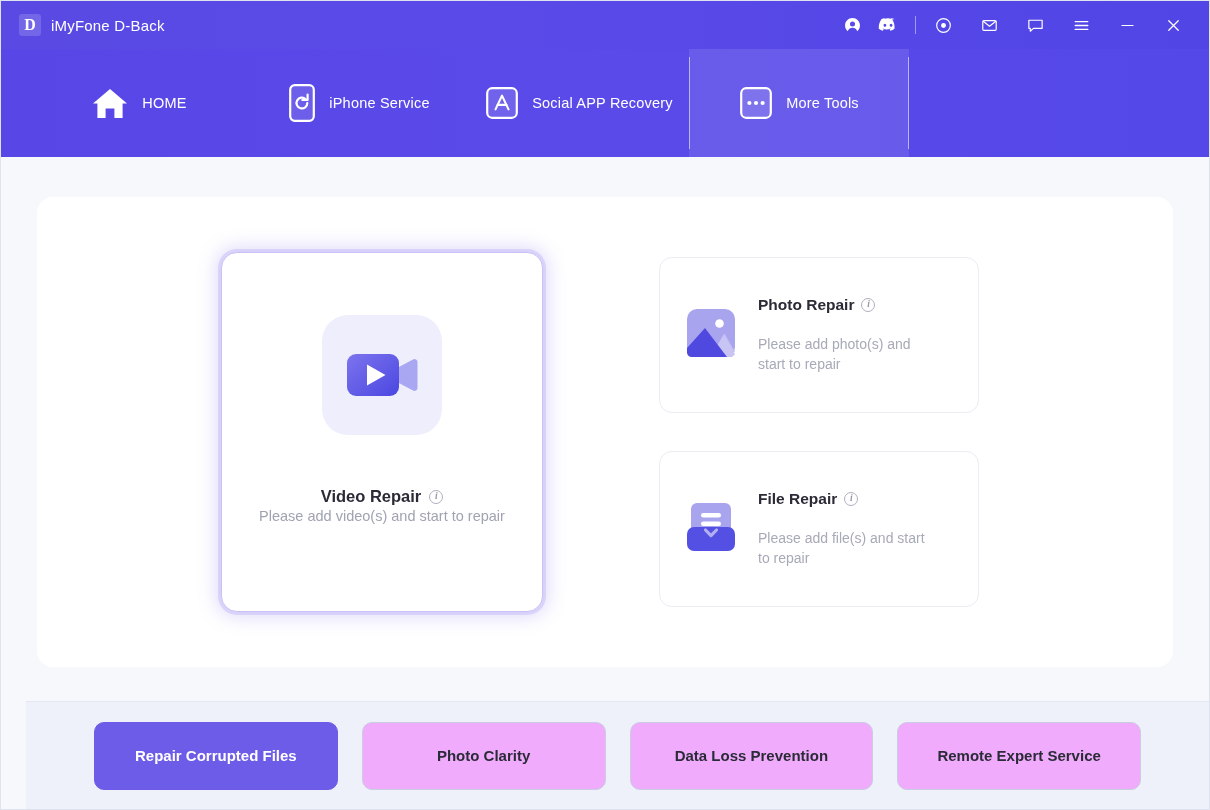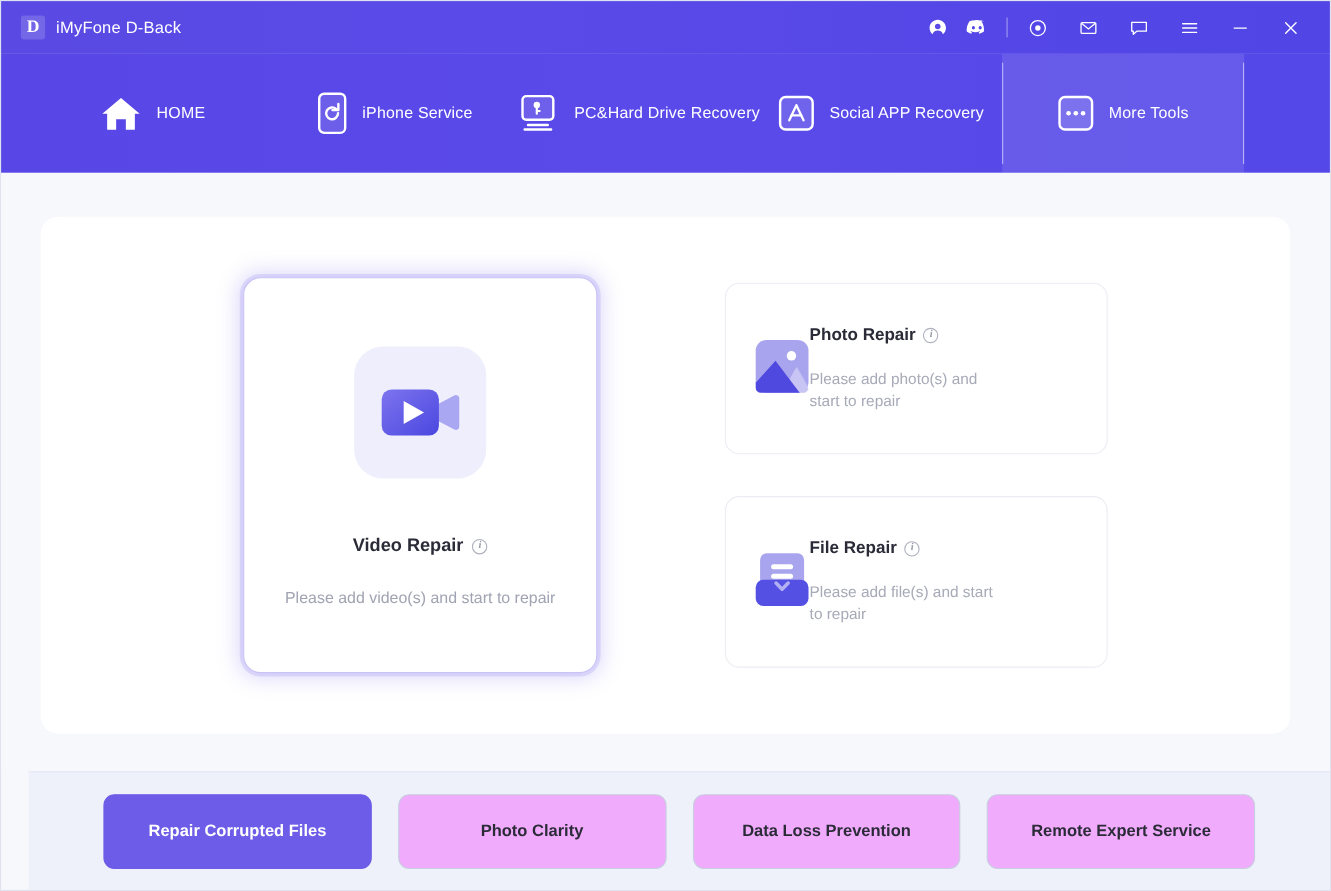--- a/index.html
+++ b/index.html
@@ -182,41 +182,42 @@
   .card-video-title {
     margin-top: 52px;
     display: flex;
     align-items: center;
     gap: 8px;
     font-size: 16.5px;
     font-weight: bold;
     color: #2b2b38;
   }
   .card-video-desc {
-    margin-top: 30px;
+    margin-top: 2px;
     font-size: 14.5px;
     color: #a0a3b1;
   }
 
   
   .right-col {
     display: flex;
     flex-direction: column;
     gap: 38px;
     margin-left: 58px;
   }
   .card-sm {
-    width: 348px;
+    width: 320px;
     height: 156px;
     background: #ffffff;
     border: 1px solid #ececf3;
     border-radius: 13px;
     display: flex;
     align-items: center;
     padding: 0 26px;
+    gap: 22px;
     cursor: pointer;
   }
   .card-sm-text { display: flex; flex-direction: column; }
   .card-sm-title {
     display: flex;
     align-items: center;
     gap: 7px;
     font-size: 15.5px;
     font-weight: bold;
     color: #2b2b38;
@@ -375,32 +376,20 @@
       <div class="nav-icon">
         <svg width="28" height="40" viewBox="0 0 28 40">
           <rect x="2.2" y="2.2" width="23.6" height="35.6" rx="4.5" fill="rgba(255,255,255,0.12)" stroke="#ffffff" stroke-width="2.2"></rect>
           <path d="M19.3 20a5.4 5.4 0 1 1-1.6-3.8" fill="none" stroke="#ffffff" stroke-width="2.2" stroke-linecap="round"></path>
           <path d="M19.6 11.6 L19.6 17 L14.3 17" fill="none" stroke="#ffffff" stroke-width="2.2" stroke-linecap="round" stroke-linejoin="round"></path>
         </svg>
       </div>
       <div class="nav-label">iPhone Service</div>
     </div>
 
-    <div class="nav-item">
-      <div class="nav-icon">
-        <svg width="40" height="36" viewBox="0 0 40 36">
-          <rect x="6" y="2.4" width="28" height="21.5" rx="3.4" fill="rgba(255,255,255,0.12)" stroke="#ffffff" stroke-width="2.2"></rect>
-          <circle cx="19" cy="10.4" r="2.9" fill="#ffffff"></circle>
-          <path d="M19 13.2 v5.1 M19 15.9 h2.6" stroke="#ffffff" stroke-width="2" stroke-linecap="round"></path>
-          <path d="M11 28.6 h18" stroke="#ffffff" stroke-width="2.2" stroke-linecap="round"></path>
-          <path d="M8 32.8 h24" stroke="#ffffff" stroke-width="2.2" stroke-linecap="round"></path>
-        </svg>
-      </div>
-      <div class="nav-label">PC&amp;Hard Drive Recovery</div>
-    </div>
 
     <div class="nav-item">
       <div class="nav-icon">
         <svg width="34" height="34" viewBox="0 0 34 34">
           <rect x="2.2" y="2.2" width="29.6" height="29.6" rx="5" fill="rgba(255,255,255,0.14)" stroke="#ffffff" stroke-width="2.2"></rect>
           <path d="M10.5 23.4 L17 9.6 L23.5 23.4" fill="none" stroke="#ffffff" stroke-width="2.1" stroke-linecap="round" stroke-linejoin="round"></path>
           <path d="M12.6 18.9 h8.8" stroke="#ffffff" stroke-width="2.1" stroke-linecap="round"></path>
         </svg>
       </div>
       <div class="nav-label">Social APP Recovery</div>

